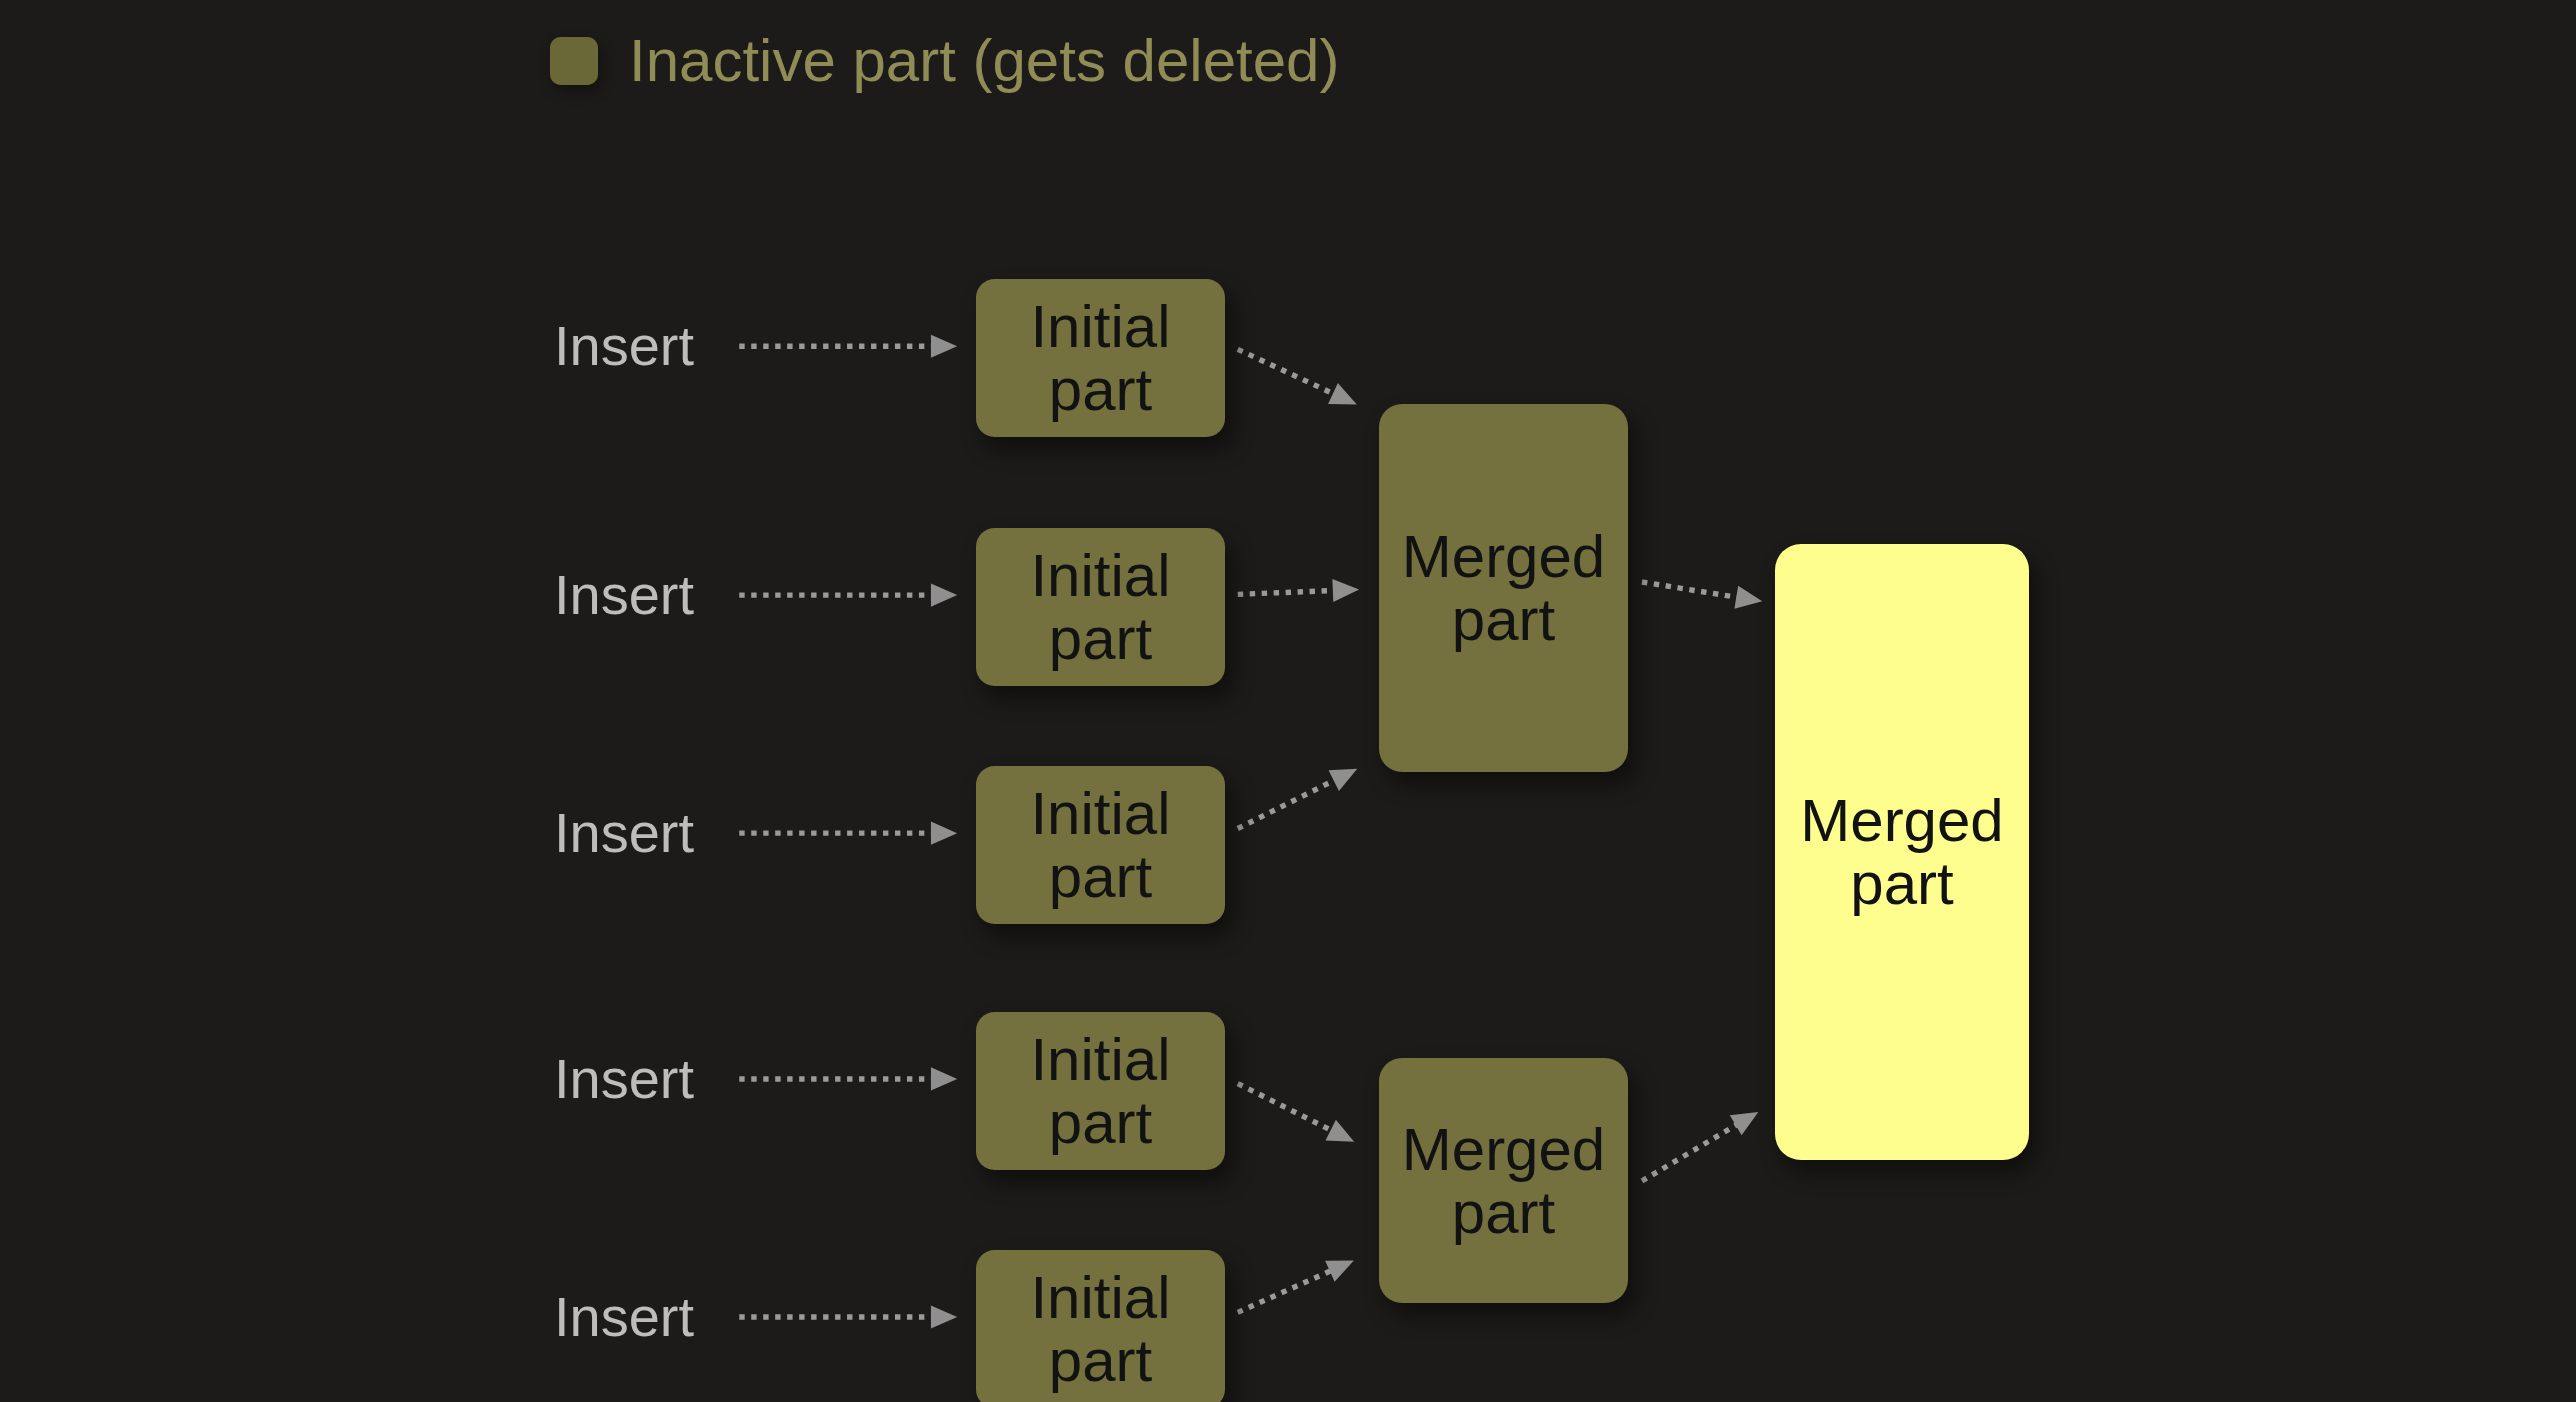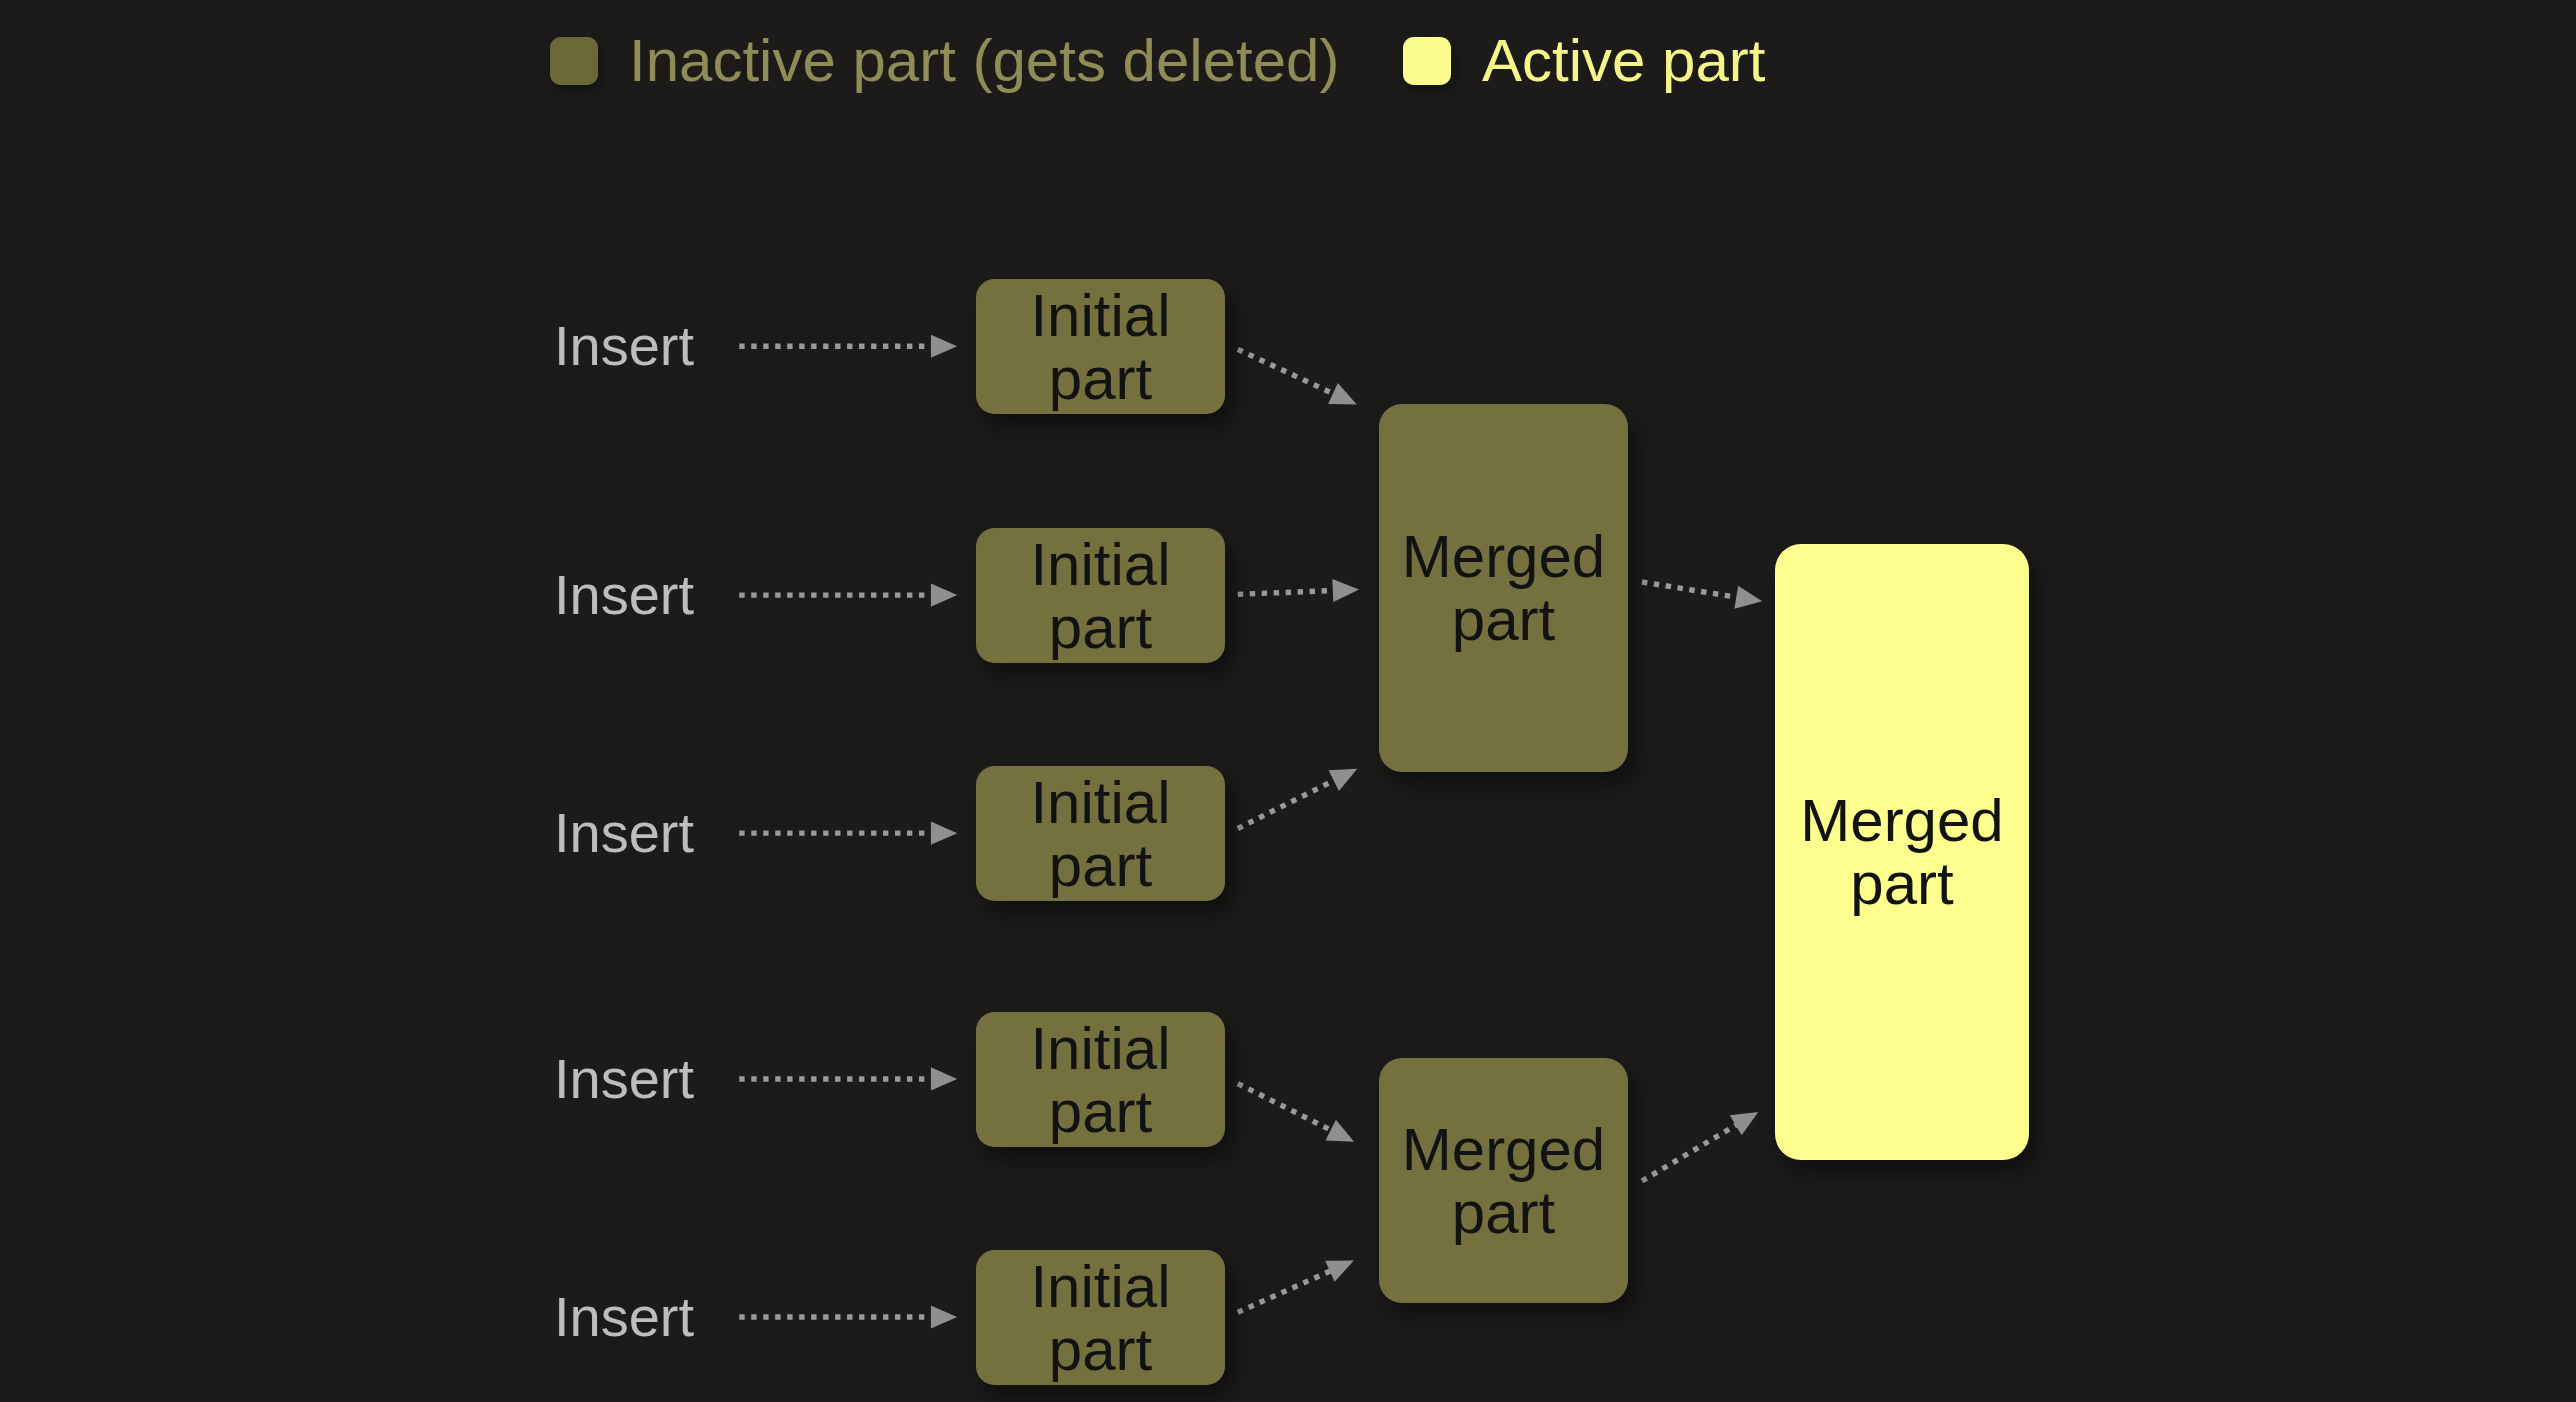--- a/index.html
+++ b/index.html
@@ -64,21 +64,21 @@
     position:absolute;
     display:flex;align-items:center;justify-content:center;
     text-align:center;
     color:var(--node-text);
     font-size:60px;line-height:63px;
     padding:0 9.3px;box-sizing:border-box;
     box-shadow:7.7px 12.4px 21.6px rgba(0,0,0,.45);
   }
   .node.inactive{background:var(--node-inactive-fill);}
   .node.active{background:var(--node-active-fill);}
-  .node.initial{left:976px;width:249px;height:135px;border-radius:18.6px;}
+  .node.initial{left:976px;width:249px;height:158px;border-radius:18.6px;}
   .node.merged-a{left:1379px;top:404px;width:249px;height:368px;border-radius:23px;}
   .node.merged-b{left:1379px;top:1058px;width:249px;height:245px;border-radius:23px;}
   .node.merged-final{left:1775px;top:544px;width:254px;height:616px;border-radius:26px;}
   .i1{top:279px;} .i2{top:528px;} .i3{top:766px;} .i4{top:1012px;} .i5{top:1250px;}
   .r1{top:312px;} .r2{top:561px;} .r3{top:799px;} .r4{top:1045px;} .r5{top:1283px;}
 </style>
 </head>
 <body>
 
 <div class="canvas">
@@ -101,24 +101,20 @@
     <line x1="1601" y1="1698" x2="1722" y2="1644" marker-end="url(#ah)"></line>
     <line x1="2124" y1="753" x2="2248" y2="773" marker-end="url(#ah)"></line>
     <line x1="2124" y1="1528" x2="2247" y2="1455" marker-end="url(#ah)"></line>
   </svg>
 
   <div class="legend">
     <div class="legend-item inactive">
       <span class="swatch sw-inactive"></span>
       <span class="legend-label t-inactive">Inactive part (gets deleted)</span>
     </div>
-    <div class="legend-item active">
-      <span class="swatch sw-active"></span>
-      <span class="legend-label t-active">Active part</span>
-    </div>
   </div>
 
   <div class="insert-label r1">Insert</div>
   <div class="insert-label r2">Insert</div>
   <div class="insert-label r3">Insert</div>
   <div class="insert-label r4">Insert</div>
   <div class="insert-label r5">Insert</div>
 
   <div class="node initial inactive i1">Initial part</div>
   <div class="node initial inactive i2">Initial part</div>

